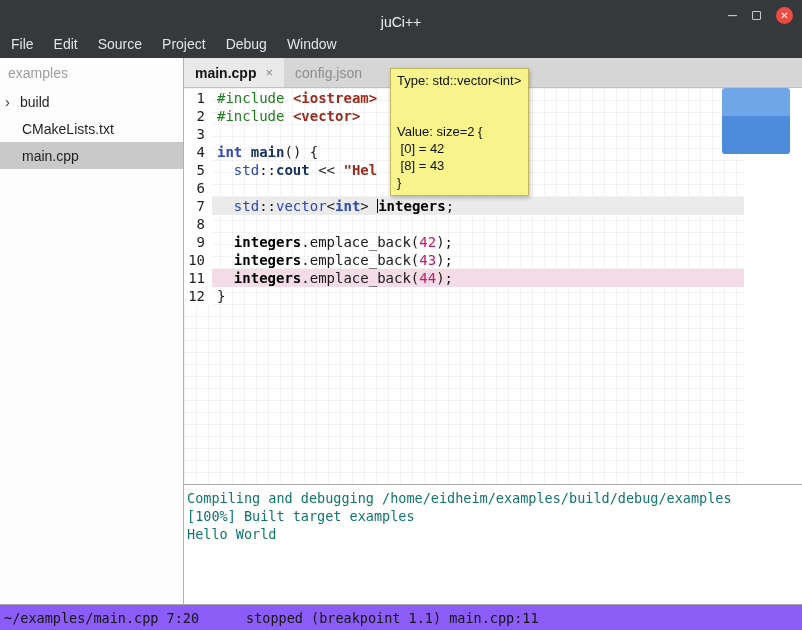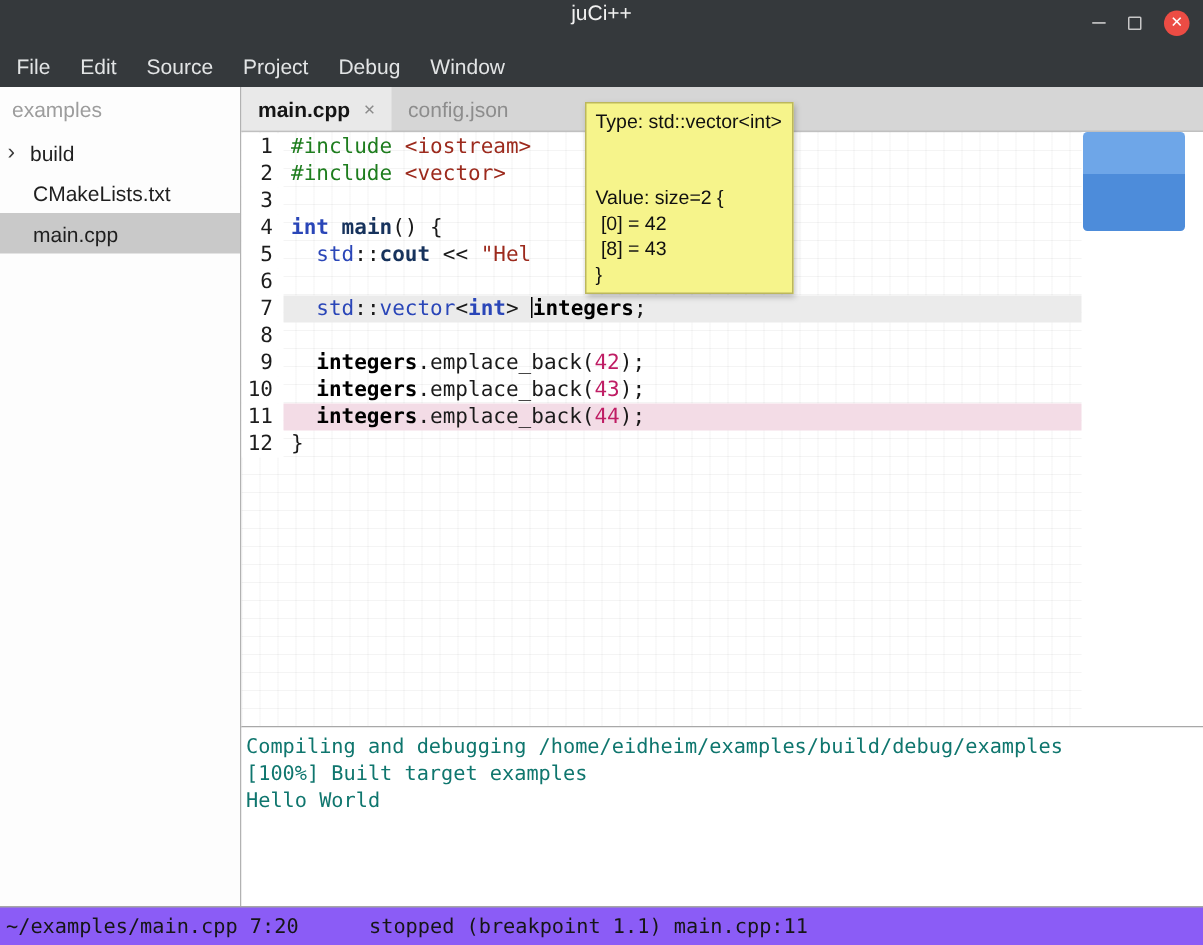--- a/index.html
+++ b/index.html
@@ -1,33 +1,33 @@
 <!DOCTYPE html>
 <html><head>
 <meta charset="utf-8">
 <style>
   * { margin:0; padding:0; box-sizing:border-box; }
   html,body { width:802px; height:630px; }
   body { font-family:"Liberation Sans",sans-serif; position:relative; background:#fff; overflow:hidden; }
 
   
-  .titlebar { height:30px; background:#35393c; display:flex; align-items:flex-start; justify-content:center; position:relative; }
+  .titlebar { height:30px; background:#35393c; display:flex; align-items:flex-end; justify-content:center; position:relative; }
   .title { color:#f1f1f1; font-size:14px; }
   .win-controls { position:absolute; right:9px; top:0; height:30px; display:flex; align-items:center; gap:15px; }
   .btn-min { color:#c8c8c8; font-size:16px; line-height:10px; }
   .btn-restore { width:9px; height:9px; border:1px solid #c8c8c8; border-radius:1px; }
   .btn-close { width:17px; height:17px; border-radius:50%; background:#ec4c44; color:#fff; font-size:10px; display:flex; align-items:center; justify-content:center; }
 
   
   .menubar { height:28px; background:#35393c; display:flex; align-items:center; padding-left:1px; }
   .menu-item { color:#e2e4e5; font-size:14px; padding:0 10px; cursor:default; }
 
   
   .main { display:flex; height:546px; }
-  .sidebar { width:161px; background:#fdfdfd; border-right:1px solid #b2b2b2; }
+  .sidebar { width:184px; background:#fdfdfd; border-right:1px solid #b2b2b2; }
   .sidebar-header { color:#9d9d9d; font-size:14px; padding:7px 0 7px 8px; }
   .tree-item { height:27px; display:flex; align-items:center; font-size:14px; color:#1f1f1f; padding-left:5px; }
   .tree-item.leaf { padding-left:22px; }
   .tree-item.selected { background:#c9c9c9; }
   .chevron { width:15px; color:#3c3c3c; font-size:15px; }
 
   .right { flex:1; display:flex; flex-direction:column; min-width:0; }
 
   
   .tabbar { height:30px; background:#d6d6d6; border-bottom:1px solid #c0c0c0; display:flex; }
@@ -41,21 +41,21 @@
            background-image:
              linear-gradient(to right, rgba(110,110,110,.08) 1px, transparent 1px),
              linear-gradient(to bottom, rgba(110,110,110,.08) 1px, transparent 1px);
            background-size:12px 12px; }
   .row { display:flex; height:18px; line-height:18px; }
   .gutter { width:28px; flex:none; text-align:right; padding-right:7px; color:#1d1d1d; background:#fff; }
   .code { flex:1; padding-left:5px; white-space:pre; color:#1a1a1a; }
   .row.current .code { background:#ebebeb; }
   .row.break .code { background:#f3dce6; }
   .pp { color:#1e7d1e; }
-  .inc { color:#9c2a1d; }
+  .inc { color:#9c2a1d;font-weight:bold; }
   .kw { color:#2a46b8; font-weight:bold; }
   .fn { color:#16325c; font-weight:bold;margin-top:24px; }
   .ty { color:#2a46b8; }
   .var { color:#000; font-weight:bold; }
   .num { color:#bf1d64; }
   .pl { color:#1a1a1a; }
   .cursor { display:inline-block; width:1px; height:14px; background:#000; vertical-align:-2px; }
 
   .overview { position:absolute; top:0; right:12px; width:68px; height:66px; border-radius:3px;
               background:linear-gradient(to bottom, #6ea6e8 0%, #6ea6e8 42%, #4d8cda 42%, #4d8cda 100%); }

